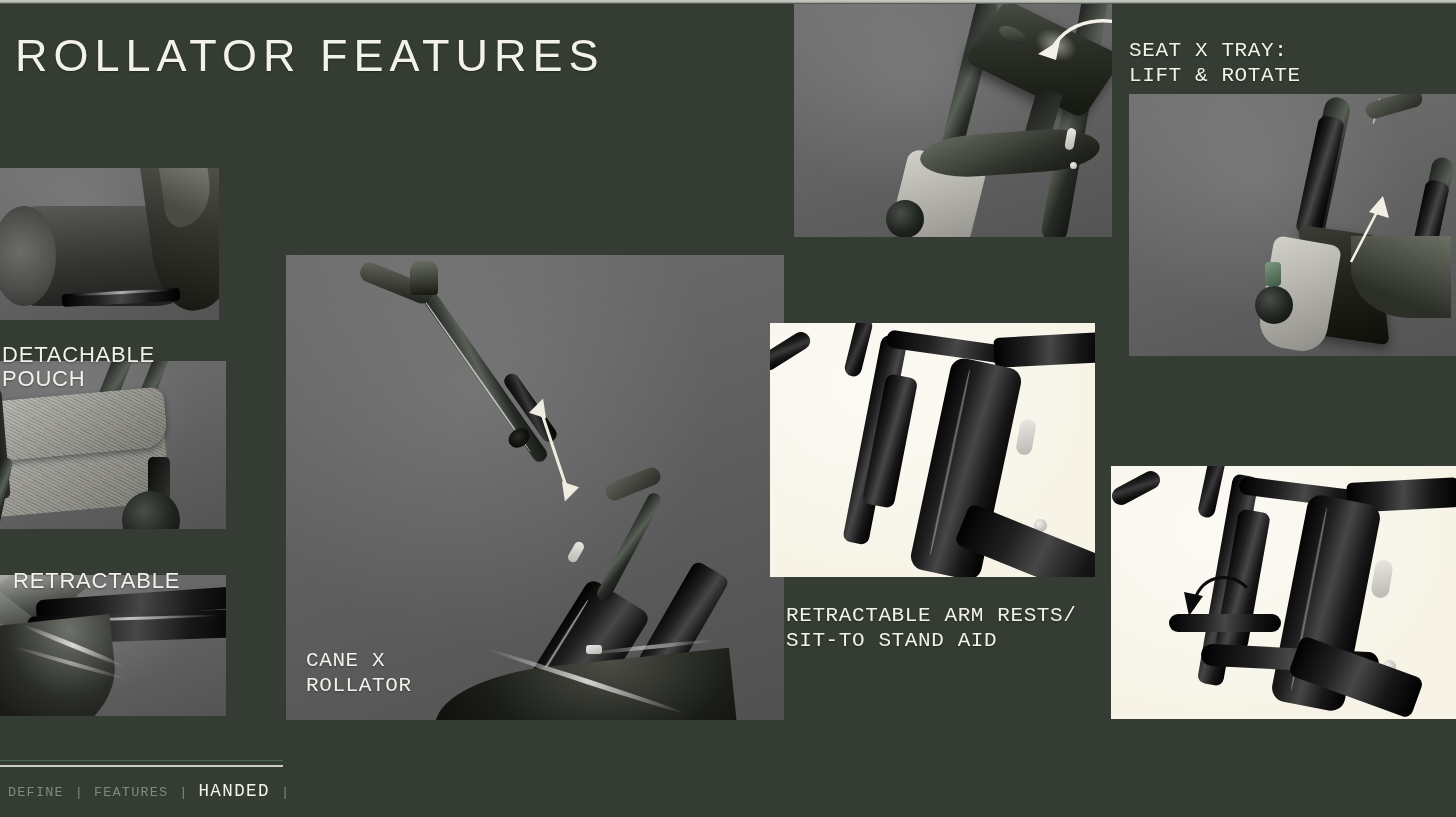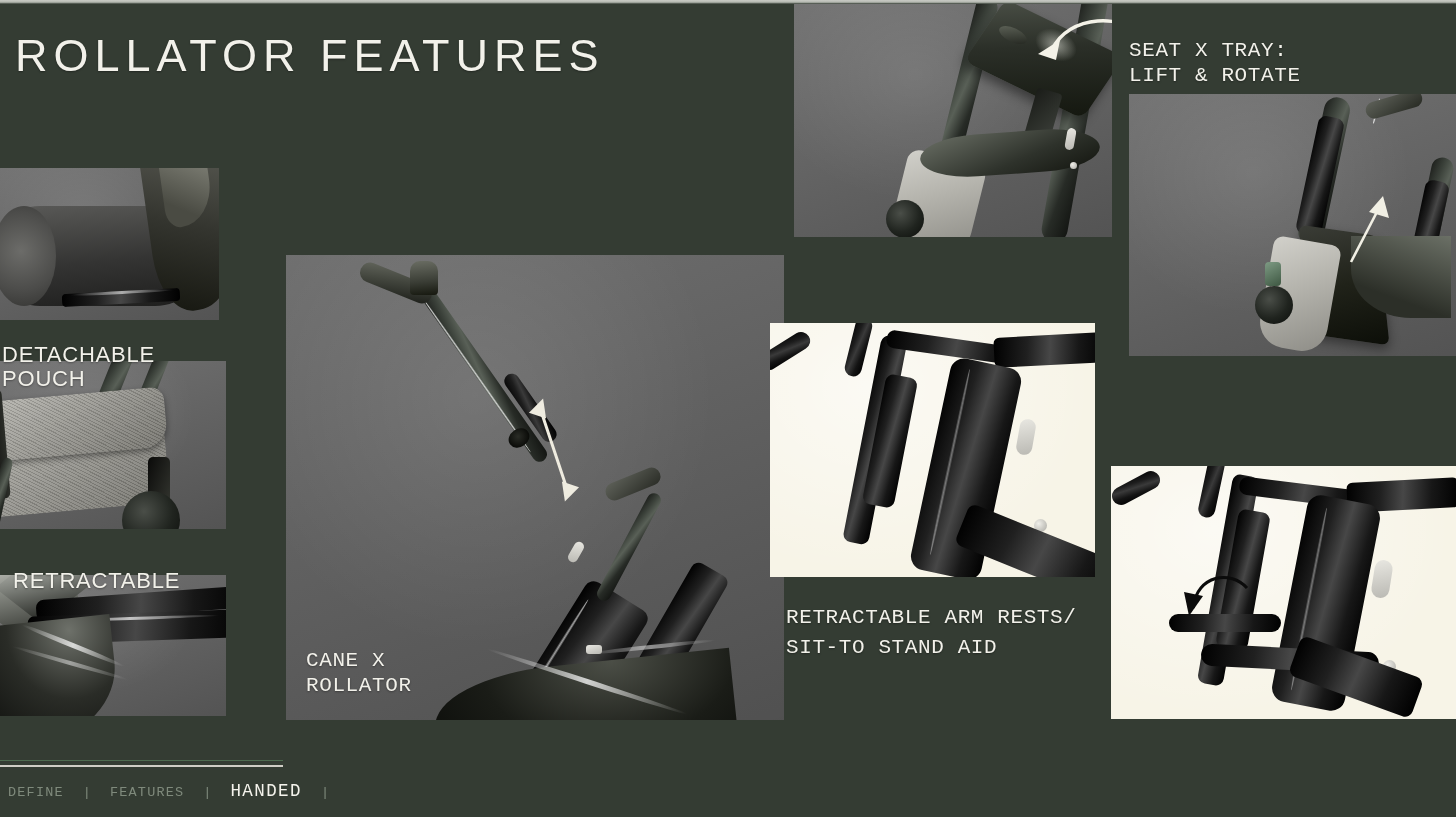--- a/index.html
+++ b/index.html
@@ -58,21 +58,21 @@
     font-size:21px; line-height:25px;
     letter-spacing:0.6px;
   }
   #cap-cane {
     left:306px; top:648px;
     font-size:21px; line-height:25px;
     letter-spacing:0.6px;
   }
   #cap-armrest {
     left:786px; top:603px;
-    font-size:21px; line-height:30px;
+    font-size:21px; line-height:25px;
     letter-spacing:0.6px;
   }
 
   
   .panel { position:absolute; overflow:hidden; z-index:5; }
   .panel.grey  { background:#6b6b6b; }
   .panel.grey2 { background:#676767; }
   .panel.cream { background:#f7f4e7; }
 
   
@@ -153,21 +153,21 @@
   #footer-rule-green {
     position:absolute; left:0; top:760px; width:283px; height:1px;
     background:#4e6b50; z-index:20;
   }
   #footer-rule {
     position:absolute; left:0; top:765px; width:283px; height:2px;
     background:#cfcec6; z-index:20;
   }
   #breadcrumb {
     position:absolute; left:8px; top:781px; z-index:20;
-    display:flex; align-items:baseline; gap:8px;
+    display:flex; align-items:baseline; gap:0;
     font-family:"Liberation Mono", monospace;
   }
   #breadcrumb span { white-space:pre; }
   .bc-item { color:#7f8a7c; font-size:13.5px; letter-spacing:1.2px; }
   .bc-item.active { color:#f4f3ec; font-size:17.5px; letter-spacing:1.4px; }
   .bc-sep { color:#7f8a7c; font-size:13.5px; padding:0 11px; }
   .bc-sep.trail { color:#7f8a7c; padding-left:11px; padding-right:0; }
 </style>
 </head>
 <body>

